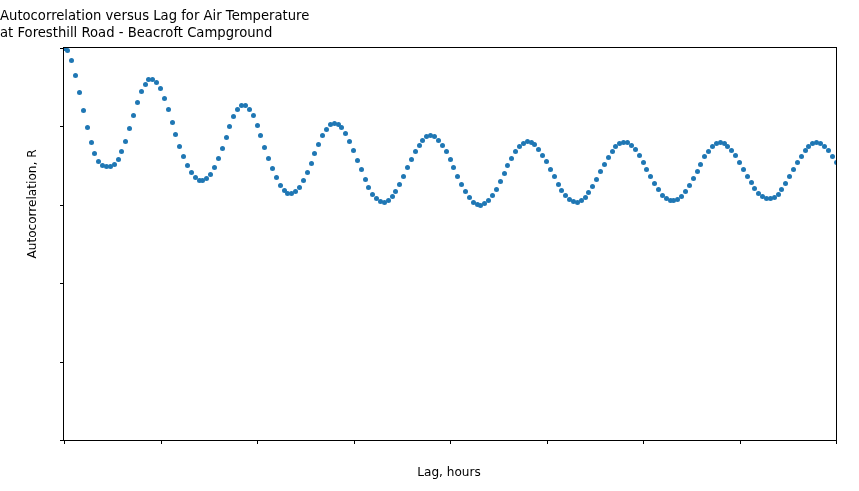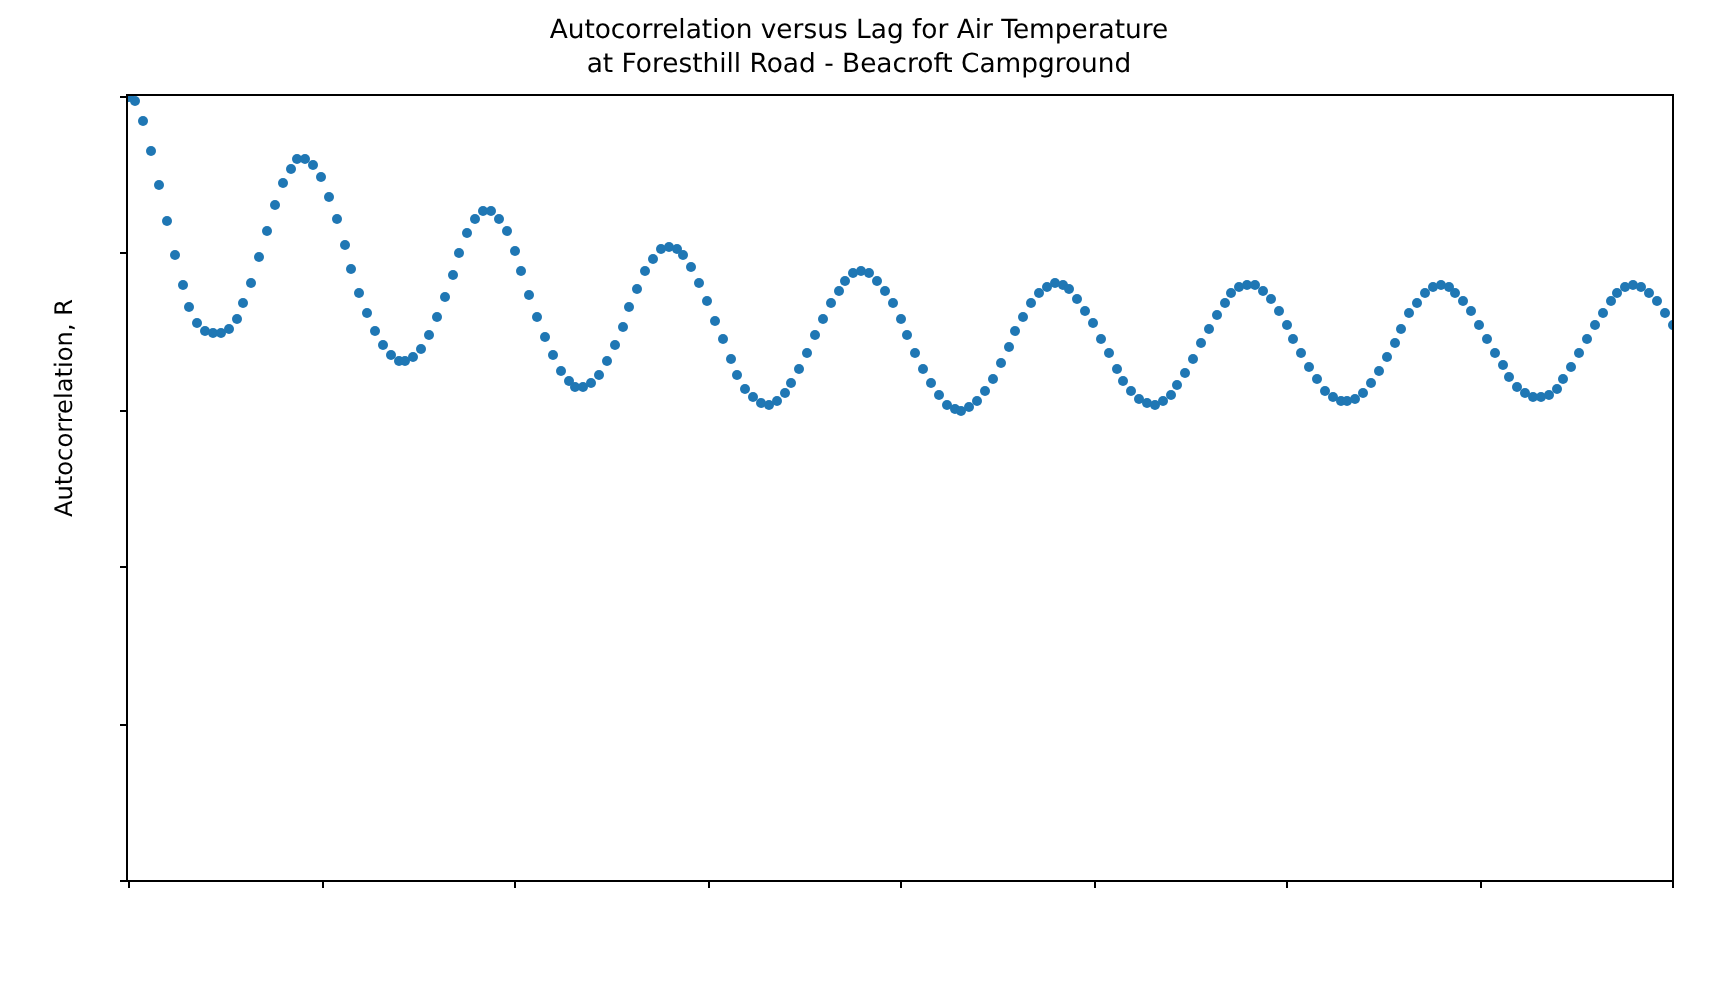--- a/index.html
+++ b/index.html
@@ -19,21 +19,20 @@
     position: relative;
     width: 859px;
     height: 491px;
     background: #ffffff;
   }
   #chart-title {
     position: absolute;
     left: 0;
     top: 7px;
     width: 859px;
-    text-align: center;
     font-size: 13.2px;
     line-height: 17px;
     color: #000000;
     white-space: pre-line;
   }
   #plot-frame {
     position: absolute;
     left: 63px;
     top: 47px;
     width: 772px;
@@ -322,14 +321,15 @@
         <div class="xtick-mark" style="left: 193px;"></div>
         <div class="xtick-mark" style="left: 289.5px;"></div>
         <div class="xtick-mark" style="left: 386px;"></div>
         <div class="xtick-mark" style="left: 482.5px;"></div>
         <div class="xtick-mark" style="left: 579px;"></div>
         <div class="xtick-mark" style="left: 675.5px;"></div>
         <div class="xtick-mark" style="left: 772px;"></div>
       </div>
   </div>
 
+  <div id="xlabel">Lag, hours</div>
 
 </div>
 
 </body></html>

